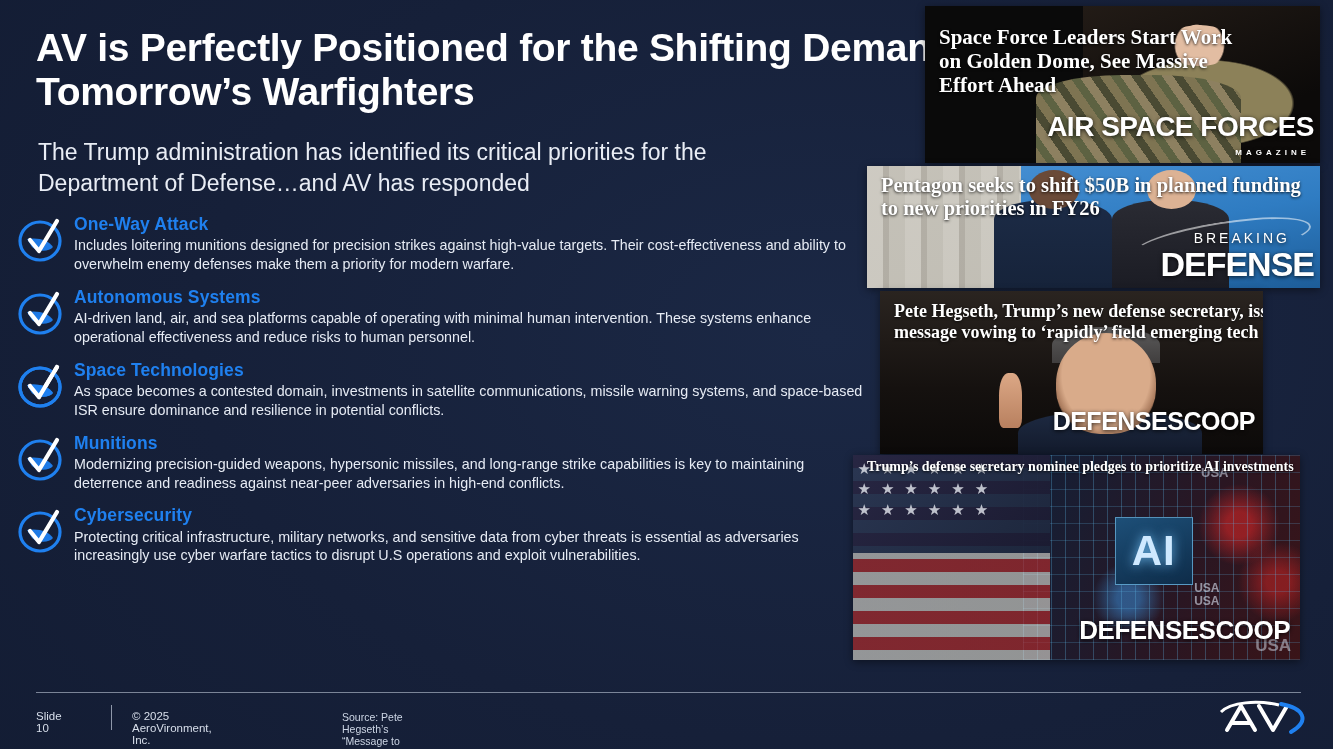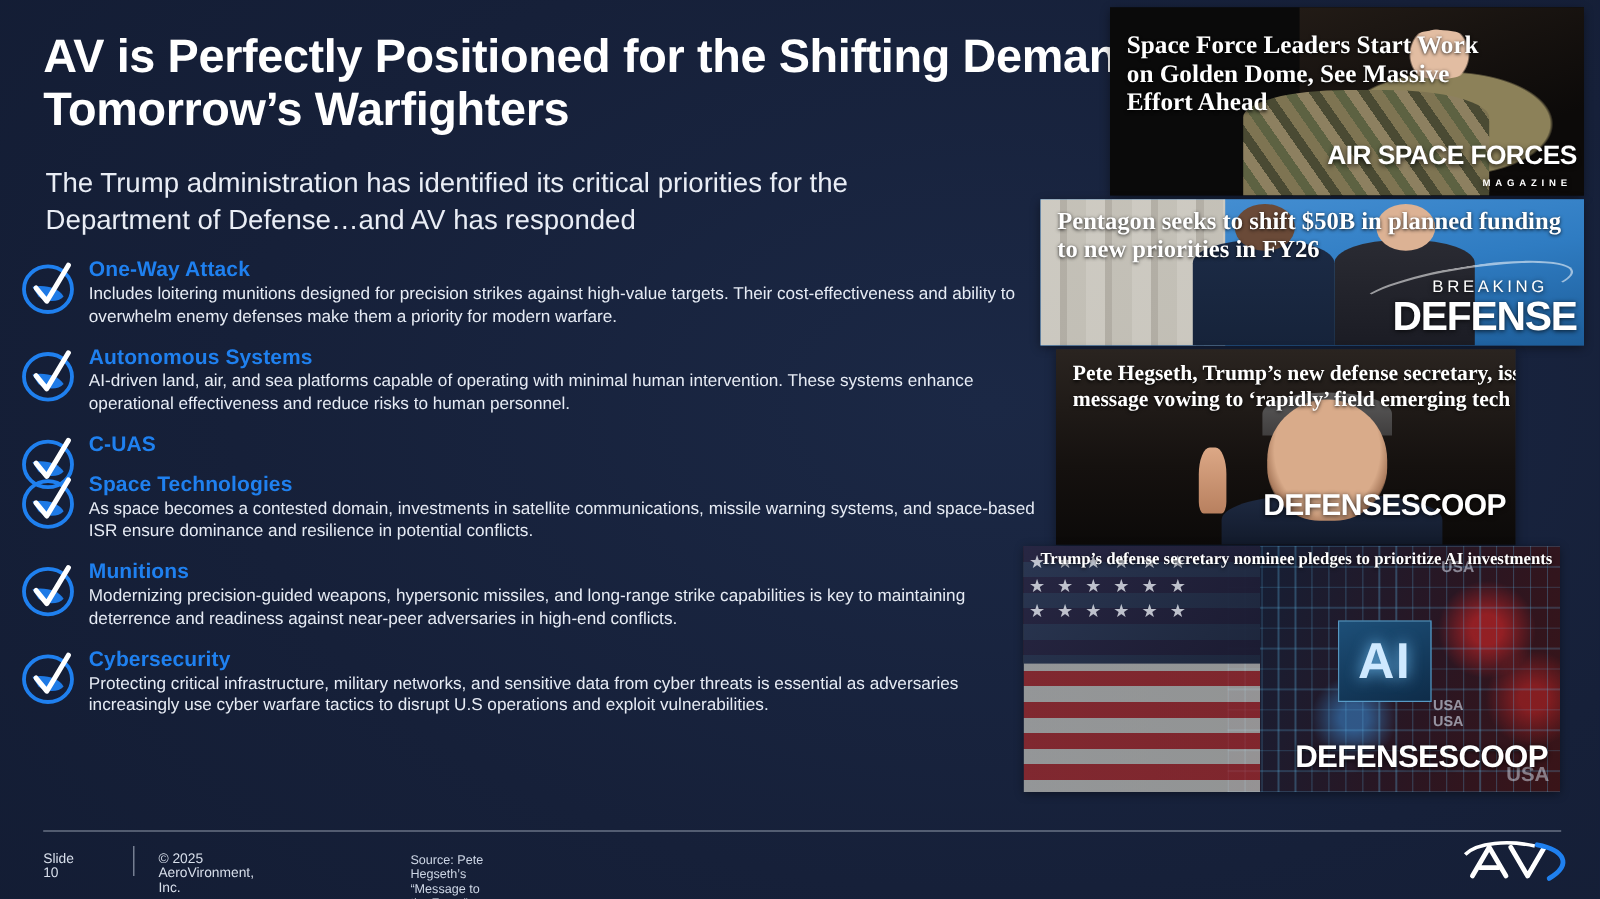--- a/index.html
+++ b/index.html
@@ -69,21 +69,21 @@
     background:radial-gradient(circle,#e2bda2 0 58%, transparent 62%);
     border-radius:50%;
   }
   #card1 .camo{
     position:absolute; left:28%; top:44%; width:52%; height:56%;
     background:
       repeating-linear-gradient(55deg,#7e7452 0 9px,#5d6242 9px 17px,#8d8060 17px 26px,#4a4a33 26px 34px);
     border-radius:42% 42% 0 0 / 26% 26% 0 0;
   }
   #card1 .headline { left:14px; top:20px; font-size:21px; width:300px; }
-  #card1 .brand { right:6px; bottom:20px; font-size:22px;
+  #card1 .brand { right:6px; bottom:20px; font-size:28px;
     font-family:"Liberation Sans Condensed","Liberation Sans",sans-serif; letter-spacing:-0.5px;}
   #card1 .brand-sub { right:10px; bottom:6px; font-size:8px; letter-spacing:4px; }
 
   
   #card2 { left:867px; top:166px; width:453px; height:122px;
     background:linear-gradient(170deg,#4a93d6 0%,#2f7cc2 55%,#1d5d99 100%); }
   #card2 .cols{
     position:absolute; left:0; top:0; width:34%; height:100%;
     background:repeating-linear-gradient(90deg,#d9cfc0 0 16px,#bdb2a2 16px 22px,#cfc5b5 22px 38px);
     opacity:.92;
@@ -231,21 +231,20 @@
     </div>
 
     <div class="bullet">
       <span class="bullet-icon">
         <svg viewBox="0 0 48 48" width="48" height="48">
           <ellipse cx="24" cy="25" rx="20" ry="19" fill="none" stroke="#1f80ef" stroke-width="3.2"></ellipse>
           <path d="M11 23 C22 21, 33 24, 37 31 C33 36, 22 36, 16 31" fill="#1f80ef" opacity="0.95"></path>
           <path d="M14 24 L23 35 L41 5" fill="none" stroke="#ffffff" stroke-width="4.2" stroke-linecap="round" stroke-linejoin="round"></path>
         </svg>
       </span>
-      <div class="bullet-heading">C-UAS</div>
     </div>
 
     <div class="bullet">
       <span class="bullet-icon">
         <svg viewBox="0 0 48 48" width="48" height="48">
           <ellipse cx="24" cy="25" rx="20" ry="19" fill="none" stroke="#1f80ef" stroke-width="3.2"></ellipse>
           <path d="M11 23 C22 21, 33 24, 37 31 C33 36, 22 36, 16 31" fill="#1f80ef" opacity="0.95"></path>
           <path d="M14 24 L23 35 L41 5" fill="none" stroke="#ffffff" stroke-width="4.2" stroke-linecap="round" stroke-linejoin="round"></path>
         </svg>
       </span>

